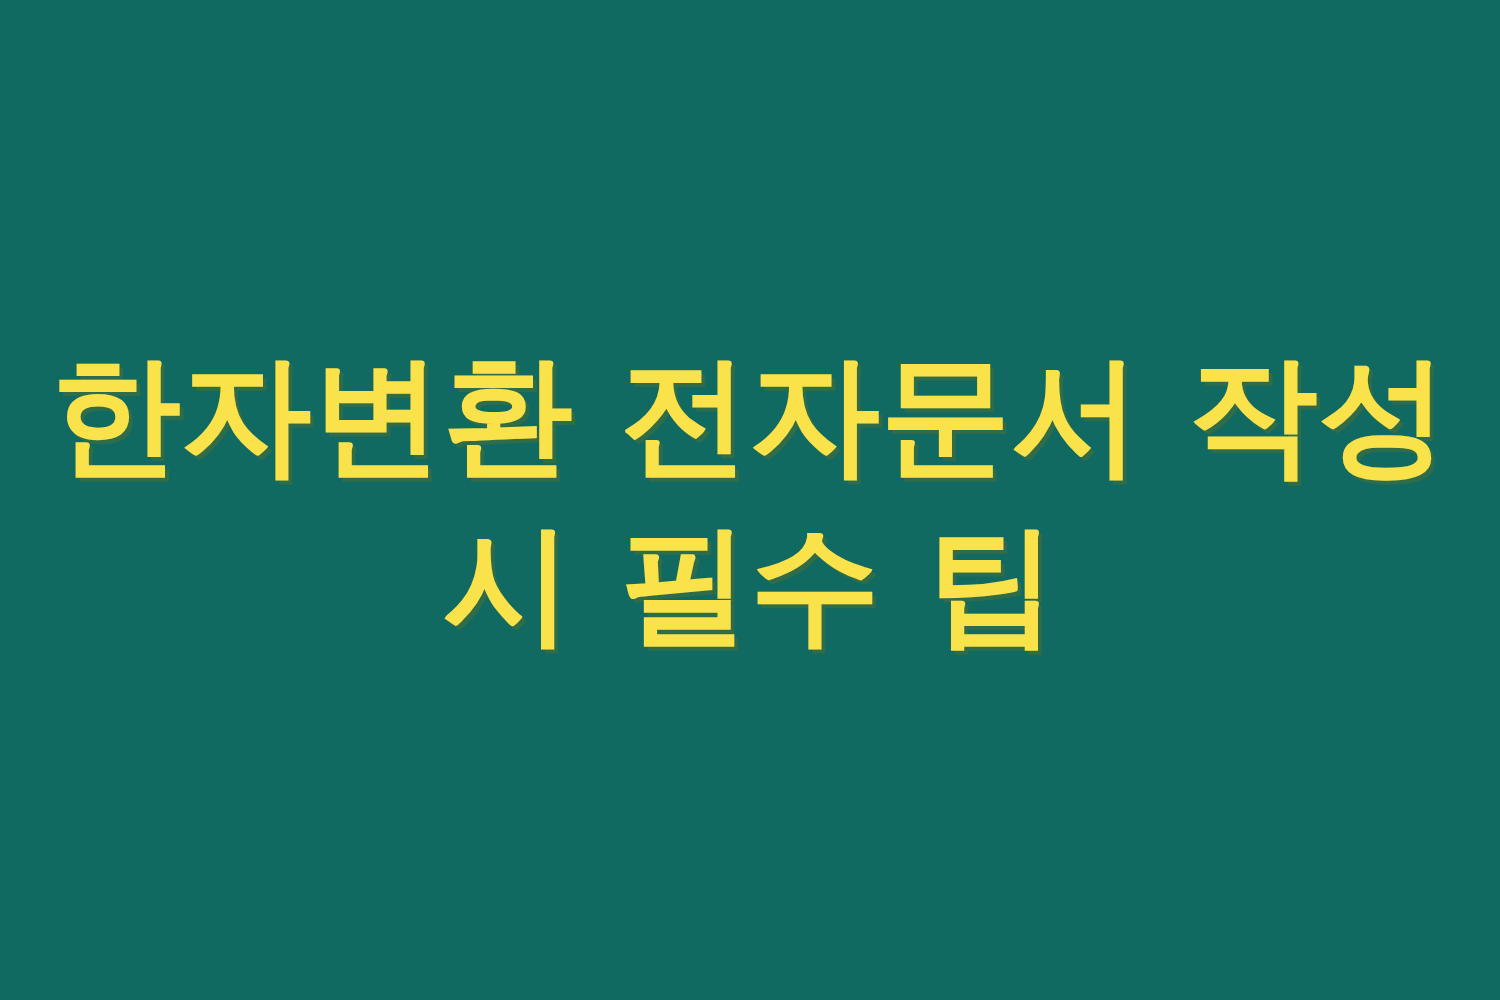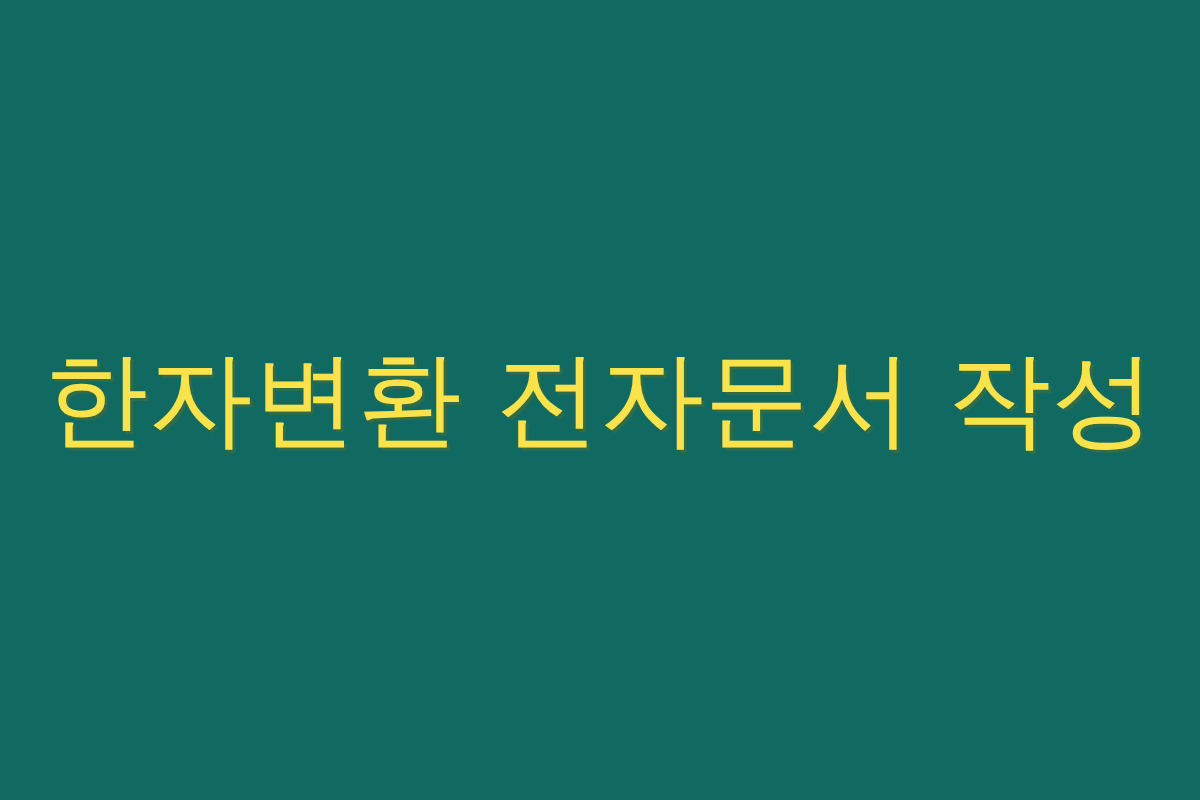--- a/index.html
+++ b/index.html
@@ -27,35 +27,36 @@
   }
 
   .headline {
     margin: 0;
     padding: 0 40px;
     width: 100%;
     box-sizing: border-box;
     text-align: center;
     color: #fae24b;
     font-family: "DejaVu Sans", "Liberation Sans", sans-serif;
-    font-weight: 400;
+    font-weight: 700;
     font-size: 104px;
     line-height: 1.3;
     letter-spacing: 0.5px;
     word-break: keep-all;
     text-shadow: 3px 3px 0 rgba(120, 112, 20, 0.32);
     -webkit-font-smoothing: antialiased;
   }
 
   .headline .line {
     display: block;
   }
 </style>
 </head>
 <body>
 
 <div class="banner">
 
   <h1 class="headline">
     <span class="line">한자변환 전자문서 작성</span>
+    <span class="line">시 필수 팁</span>
   </h1>
 
 </div>
 
 </body></html>

